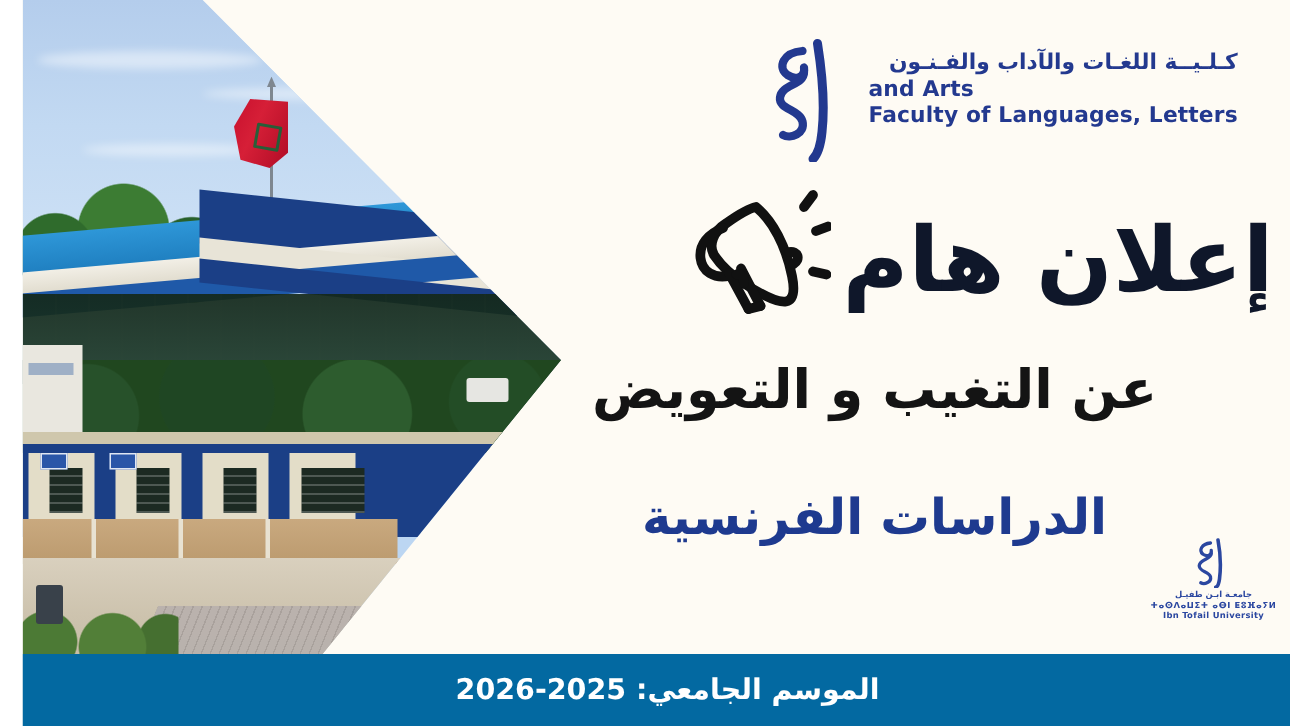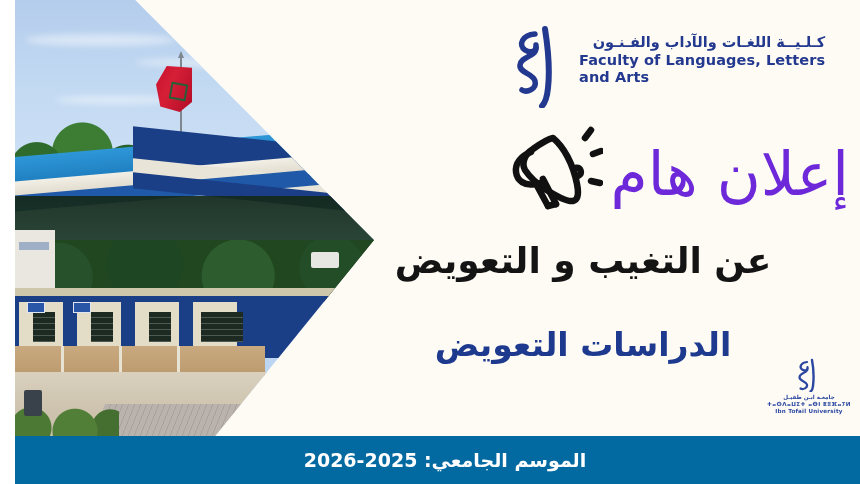--- a/index.html
+++ b/index.html
@@ -329,22 +329,22 @@
     right: 26px;
     top: 126px;
     display: flex;
     align-items: center;
     justify-content: flex-end;
     gap: 8px;
     direction: rtl;
   }
   .headline-text {
     font-size: 60px;
-    font-weight: 400;
-    color: #6d28d9;
+    font-weight: 700;
+    color: #0f172a;
     direction: rtl;
     line-height: 1;
     white-space: nowrap;
   }
   .megaphone { flex: 0 0 auto; }
 
   .subline {
     position: absolute;
     right: 32px;
     top: 240px;
@@ -466,22 +466,22 @@
   <div class="header-logo">
     <div class="mark">
       <svg width="52" height="82" viewBox="0 0 52 82" fill="none" aria-hidden="true">
         <path d="M30 3 C33 22, 35 44, 33 62 C32 72, 30 77, 27 80" stroke="#23398f" stroke-width="6" stroke-linecap="round" fill="none"></path>
         <path d="M20 8 C7 9, 3 19, 10 24 C16 28, 22 25, 21 19" stroke="#23398f" stroke-width="5.5" stroke-linecap="round" fill="none"></path>
         <path d="M21 22 C21 31, 6 30, 5 39 C4 47, 18 47, 20 55 C22 63, 12 67, 7 64" stroke="#23398f" stroke-width="5.5" stroke-linecap="round" fill="none"></path>
       </svg>
     </div>
     <div class="faculty-text">
       <div class="faculty-ar">كـلـيــة اللغـات والآداب والفـنـون</div>
+      <div class="faculty-en">and Arts</div>
       <div class="faculty-en">Faculty of Languages, Letters</div>
-      <div class="faculty-en">and Arts</div>
     </div>
   </div>
 
   <div class="headline">
     <div class="headline-text">إعلان هام</div>
     <div class="megaphone">
       <svg width="96" height="92" viewBox="0 0 96 92" fill="none" aria-hidden="true">
         <g stroke="#111111" stroke-width="6.5" stroke-linecap="round" stroke-linejoin="round" fill="none">
           <path d="M46 12 C57 21, 66 38, 70 58 C72 68, 71 74, 66 75 C60 76, 49 70, 38 63
                    C29 57, 22 50, 18 44 C14 37, 18 28, 26 23 C33 18, 41 13, 46 12 Z"></path>
@@ -494,21 +494,21 @@
           <path d="M78 12 L84 4"></path>
           <path d="M86 28 L94 25"></path>
           <path d="M84 55 L93 57"></path>
         </g>
       </svg>
     </div>
   </div>
 
   <div class="subline">عن التغيب و التعويض</div>
 
-  <div class="program">الدراسات التعويض</div>
+  <div class="program">الدراسات الفرنسية</div>
 
   <div class="uni-mark">
     <div>
       <svg width="24" height="34" viewBox="0 0 24 34" fill="none" aria-hidden="true">
         <path d="M15 2 C16.5 10, 17 20, 16 28 C15.6 31, 15 33, 13.5 33.5" stroke="#2b47a0" stroke-width="2.4" stroke-linecap="round" fill="none"></path>
         <path d="M10 4 C4 4.5, 2 9, 5 11.5 C8 13.5, 11 12, 10.5 9" stroke="#2b47a0" stroke-width="2.2" stroke-linecap="round" fill="none"></path>
         <path d="M10.5 11 C10.5 15, 3 14.5, 2.5 19 C2 23, 9 23, 10 26.5 C10.8 30, 6 32, 3.5 30.5" stroke="#2b47a0" stroke-width="2.2" stroke-linecap="round" fill="none"></path>
       </svg>
     </div>
     <div class="uni-lines">

